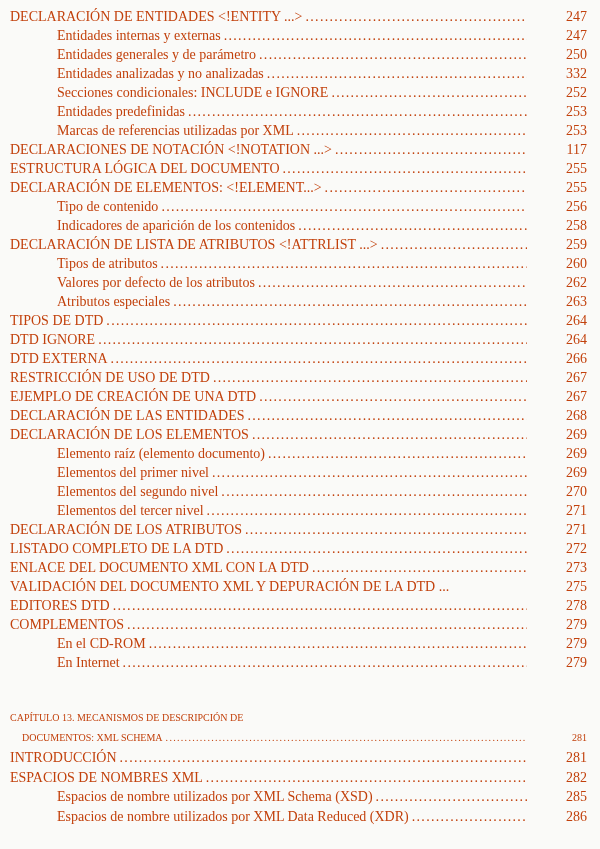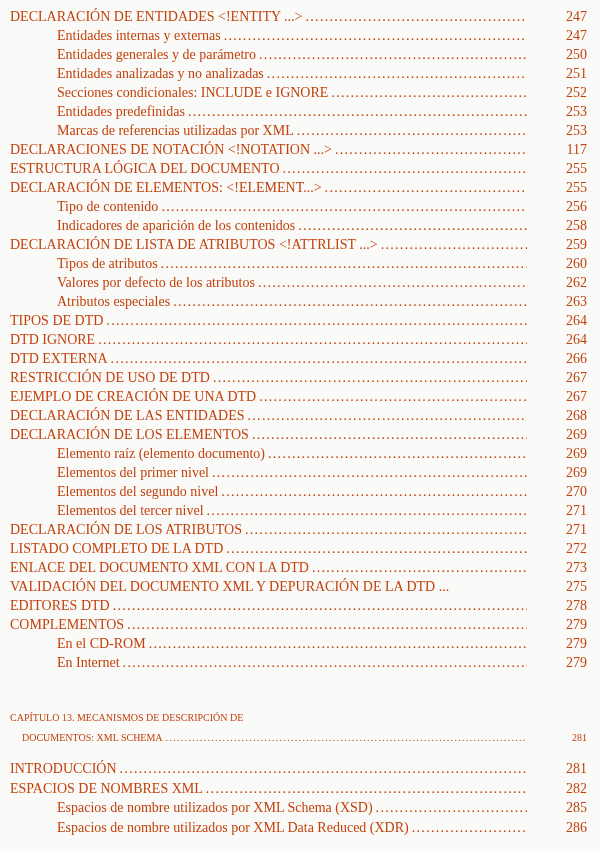--- a/index.html
+++ b/index.html
@@ -38,21 +38,21 @@
   .toc-row.no-leader .leader::after { content: ""; }
   .pagenum { flex: 0 0 60px; text-align: right; }
   .chapter {
     margin-top: 36px;
     font-weight: normal;
     font-size: 10px;
   }
   .ch-line { line-height: 20px; height: 20px; white-space: nowrap; }
   .ch-row { line-height: 20px; height: 20px; }
   .ch-indent { padding-left: 12px; }
-  .toc2 { margin-top: 11px; }
+  .toc2 { margin-top: 0; }
   .toc2 .toc-row { line-height: 19.5px; height: 19.5px; }
 </style>
 </head>
 <body>
 
 <div class="page" style="background: rgb(250, 250, 248); color: #c2410c;">
 
   <div class="toc">
       <div class="toc-row lvl0">
         <span class="label">DECLARACIÓN DE ENTIDADES &lt;!ENTITY ...&gt;</span>
@@ -65,21 +65,21 @@
         <span class="pagenum">247</span>
       </div>
       <div class="toc-row lvl1">
         <span class="label">Entidades generales y de parámetro</span>
         <span class="leader"></span>
         <span class="pagenum">250</span>
       </div>
       <div class="toc-row lvl1">
         <span class="label">Entidades analizadas y no analizadas</span>
         <span class="leader"></span>
-        <span class="pagenum">251</span>
+        <span class="pagenum">332</span>
       </div>
       <div class="toc-row lvl1">
         <span class="label">Secciones condicionales: INCLUDE e IGNORE</span>
         <span class="leader"></span>
         <span class="pagenum">252</span>
       </div>
       <div class="toc-row lvl1">
         <span class="label">Entidades predefinidas</span>
         <span class="leader"></span>
         <span class="pagenum">253</span>

